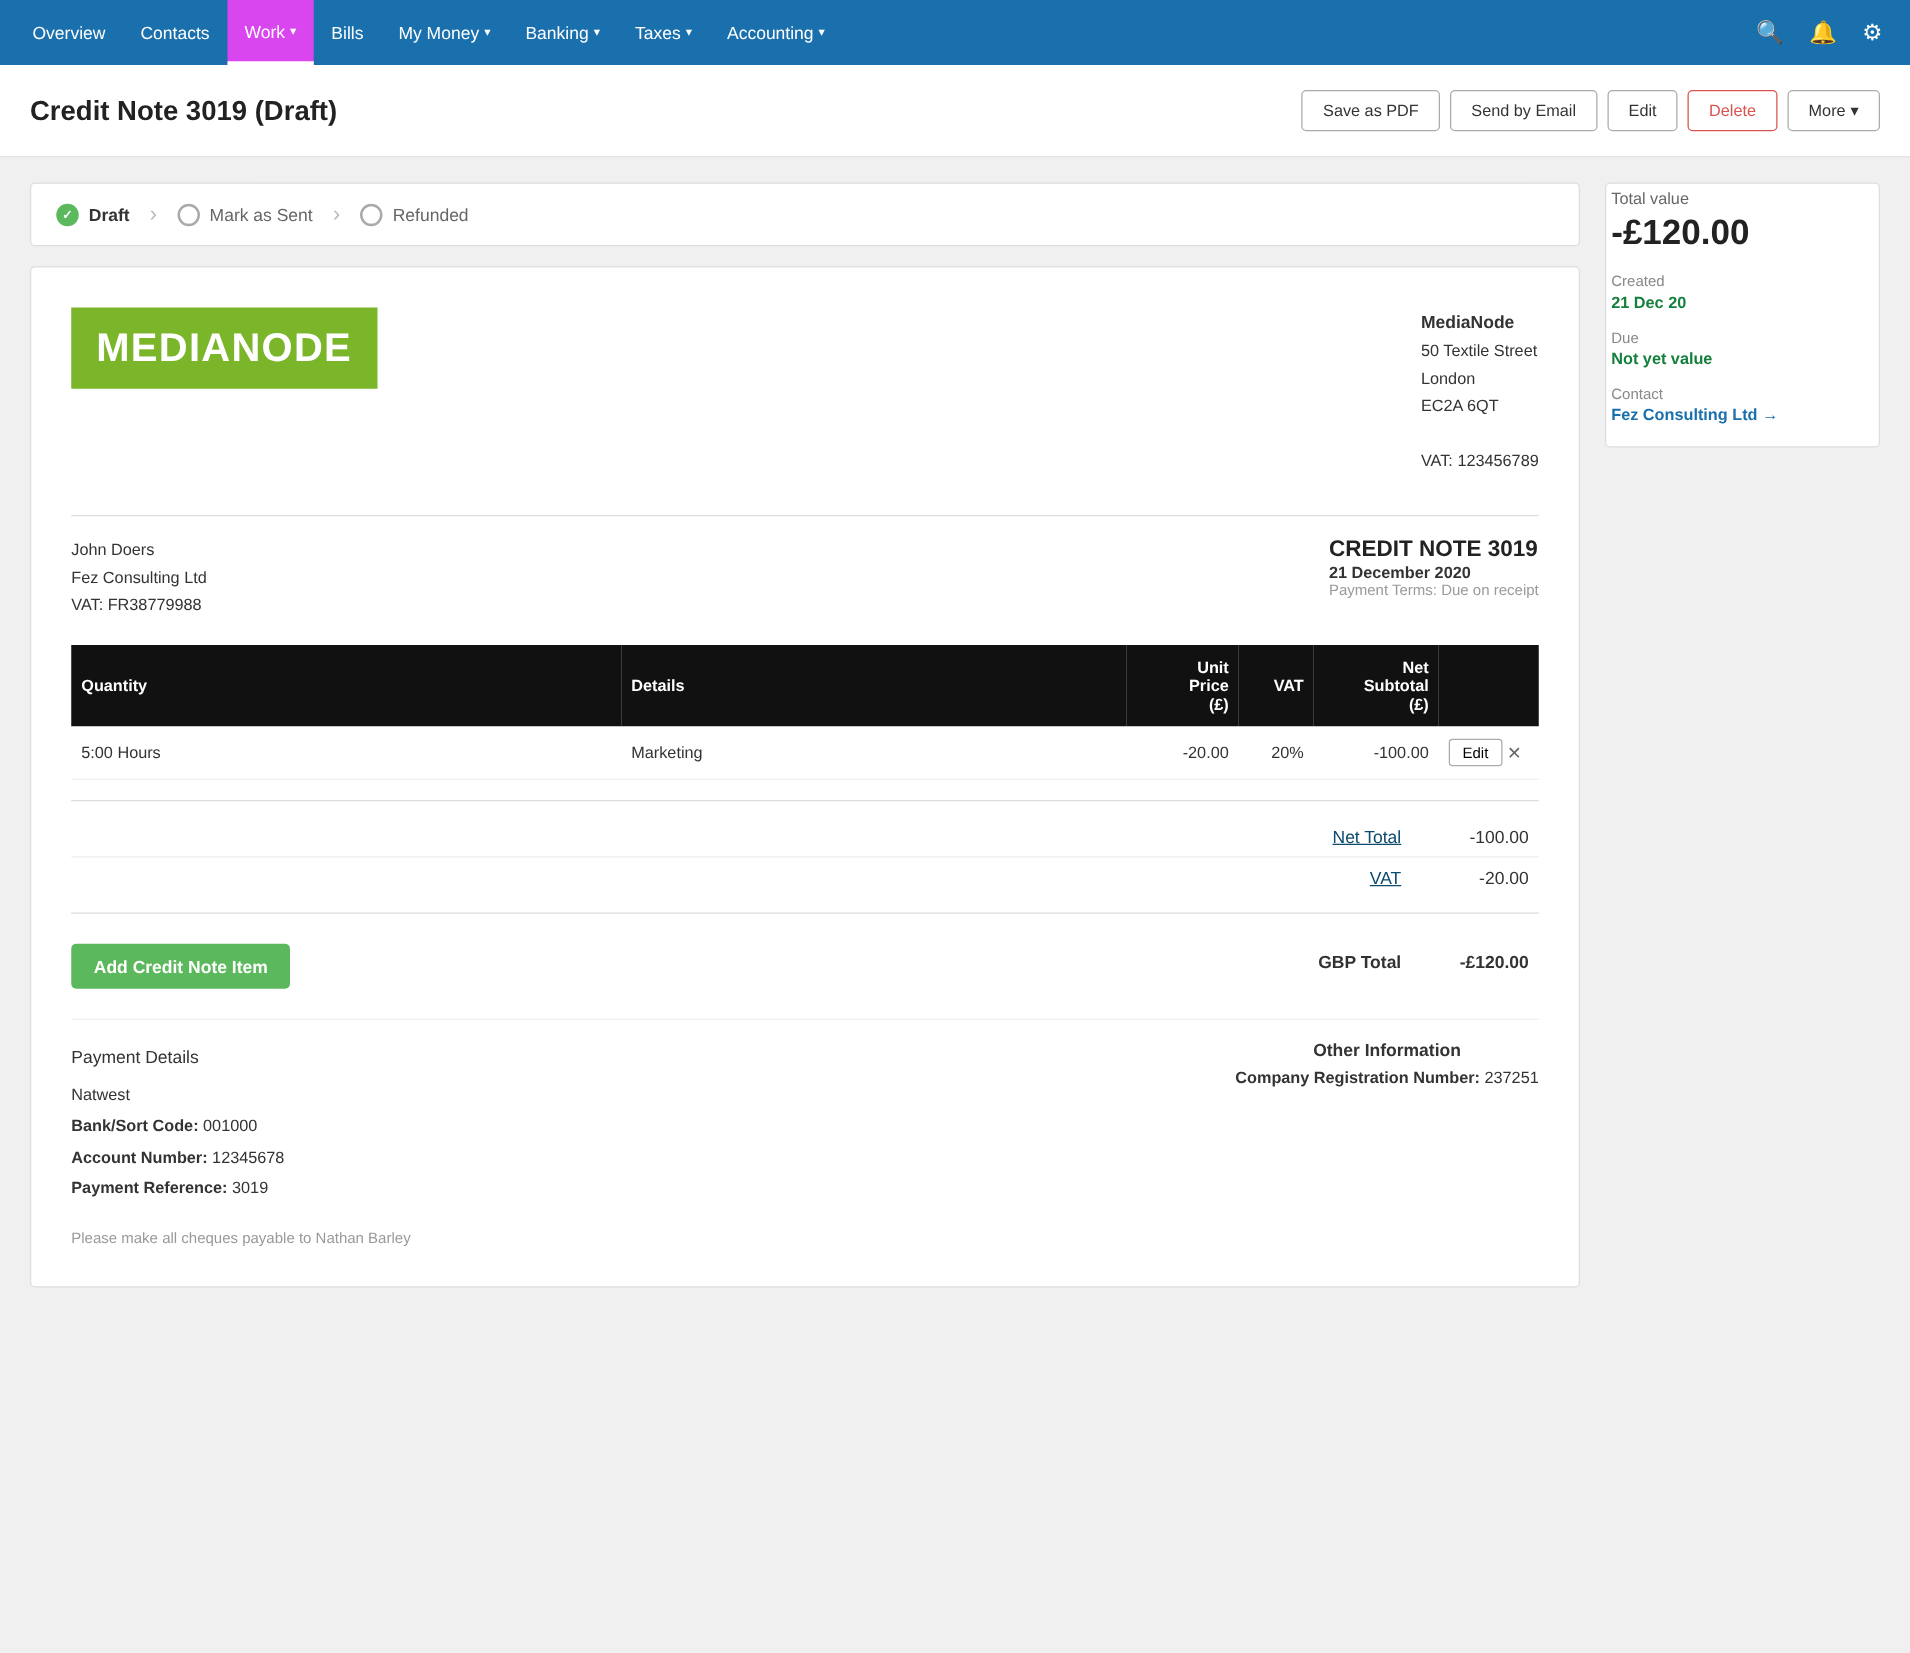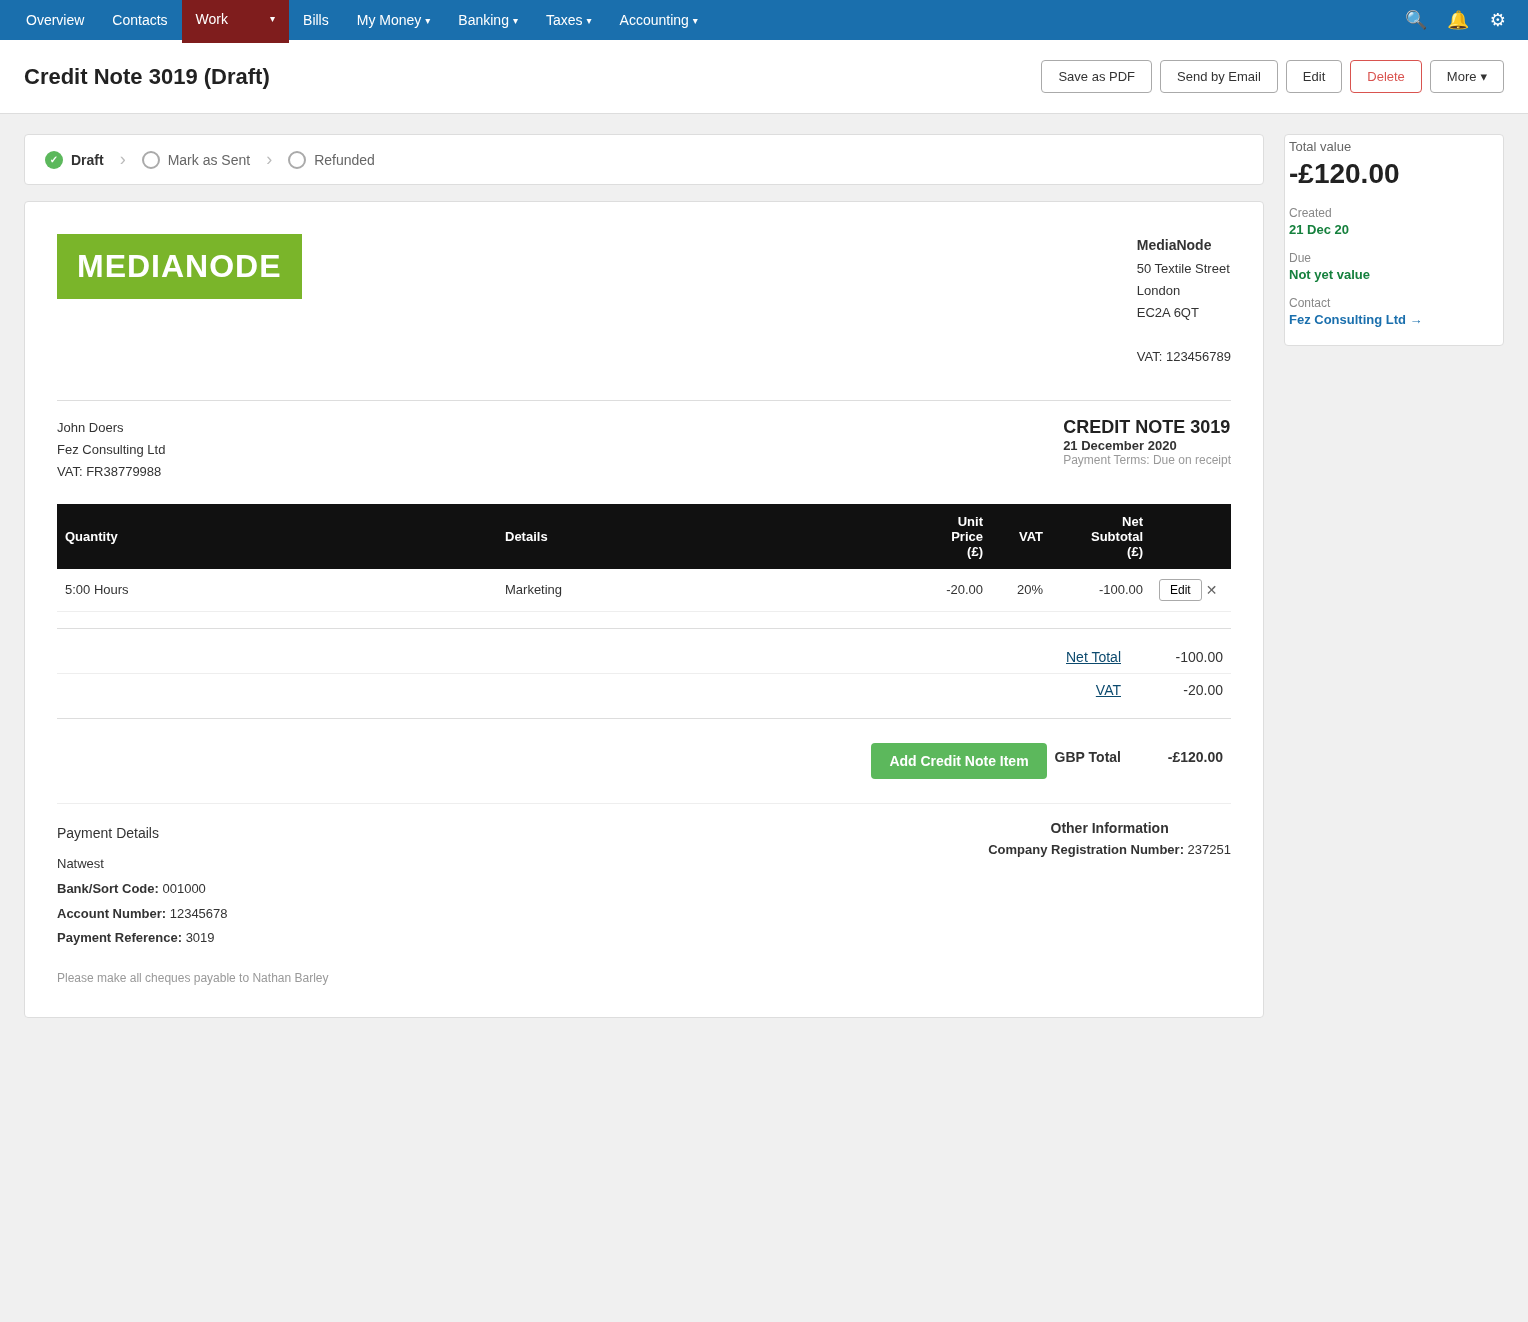--- a/index.html
+++ b/index.html
@@ -1,21 +1,21 @@
 <!DOCTYPE html>
 <html><head>
   <meta charset="utf-8">
   <style>
     * { box-sizing: border-box; margin: 0; padding: 0; }
     body { font-family: -apple-system, BlinkMacSystemFont, 'Segoe UI', Arial, sans-serif; background: #f0f0f0; font-size: 14px; color: #333; }
 
     
-    .navbar { background: #1a6fad; display: flex; align-items: center; height: 40px; padding: 0 12px; }
+    .navbar { background: #1a6fad; display: flex; align-items: center; height: 52px; padding: 0 12px; }
     .nav-item { color: #fff; padding: 0 14px; height: 52px; display: flex; align-items: center; font-size: 14px; cursor: pointer; white-space: nowrap; }
-    .nav-item.active { background: #7f1d1d; border-bottom: 3px solid #fff; gap: 38px; }
+    .nav-item.active { background: #d946ef; border-bottom: 3px solid #fff; }
     .nav-item .chevron { margin-left: 4px; font-size: 10px; }
     .nav-spacer { flex: 1; }
     .nav-icon { color: #fff; padding: 0 10px; font-size: 18px; cursor: pointer; }
 
     
     .page-header { background: #fff; padding: 20px 24px; display: flex; align-items: center; border-bottom: 1px solid #ddd; }
     .page-title { font-size: 22px; font-weight: 700; color: #222; flex: 1; }
     .header-actions { display: flex; gap: 8px; align-items: center; }
     .btn { padding: 8px 16px; border-radius: 4px; border: 1px solid #aaa; background: #fff; cursor: pointer; font-size: 13px; color: #333; white-space: nowrap; }
     .btn-delete { color: #d9534f; border-color: #d9534f; }
@@ -236,21 +236,21 @@
         </div>
         <hr class="totals-divider">
         <div class="totals-row">
           <span class="label">VAT</span>
           <span class="amount">-20.00</span>
         </div>
       </div>
 
       <hr class="divider">
 
-      <div style="display:flex; justify-content:flex-end; align-items:center; margin-top: 8px;">
+      <div style="display:flex; justify-content:space-between; align-items:center; margin-top: 8px;">
         <button class="add-item-btn">Add Credit Note Item</button>
         <div class="gbp-total">
           <span>GBP Total</span>
           <span class="amount">-£120.00</span>
         </div>
       </div>
 
       <div class="bottom-section">
         <div class="payment-details">
           <div class="section-title">Payment Details</div>

